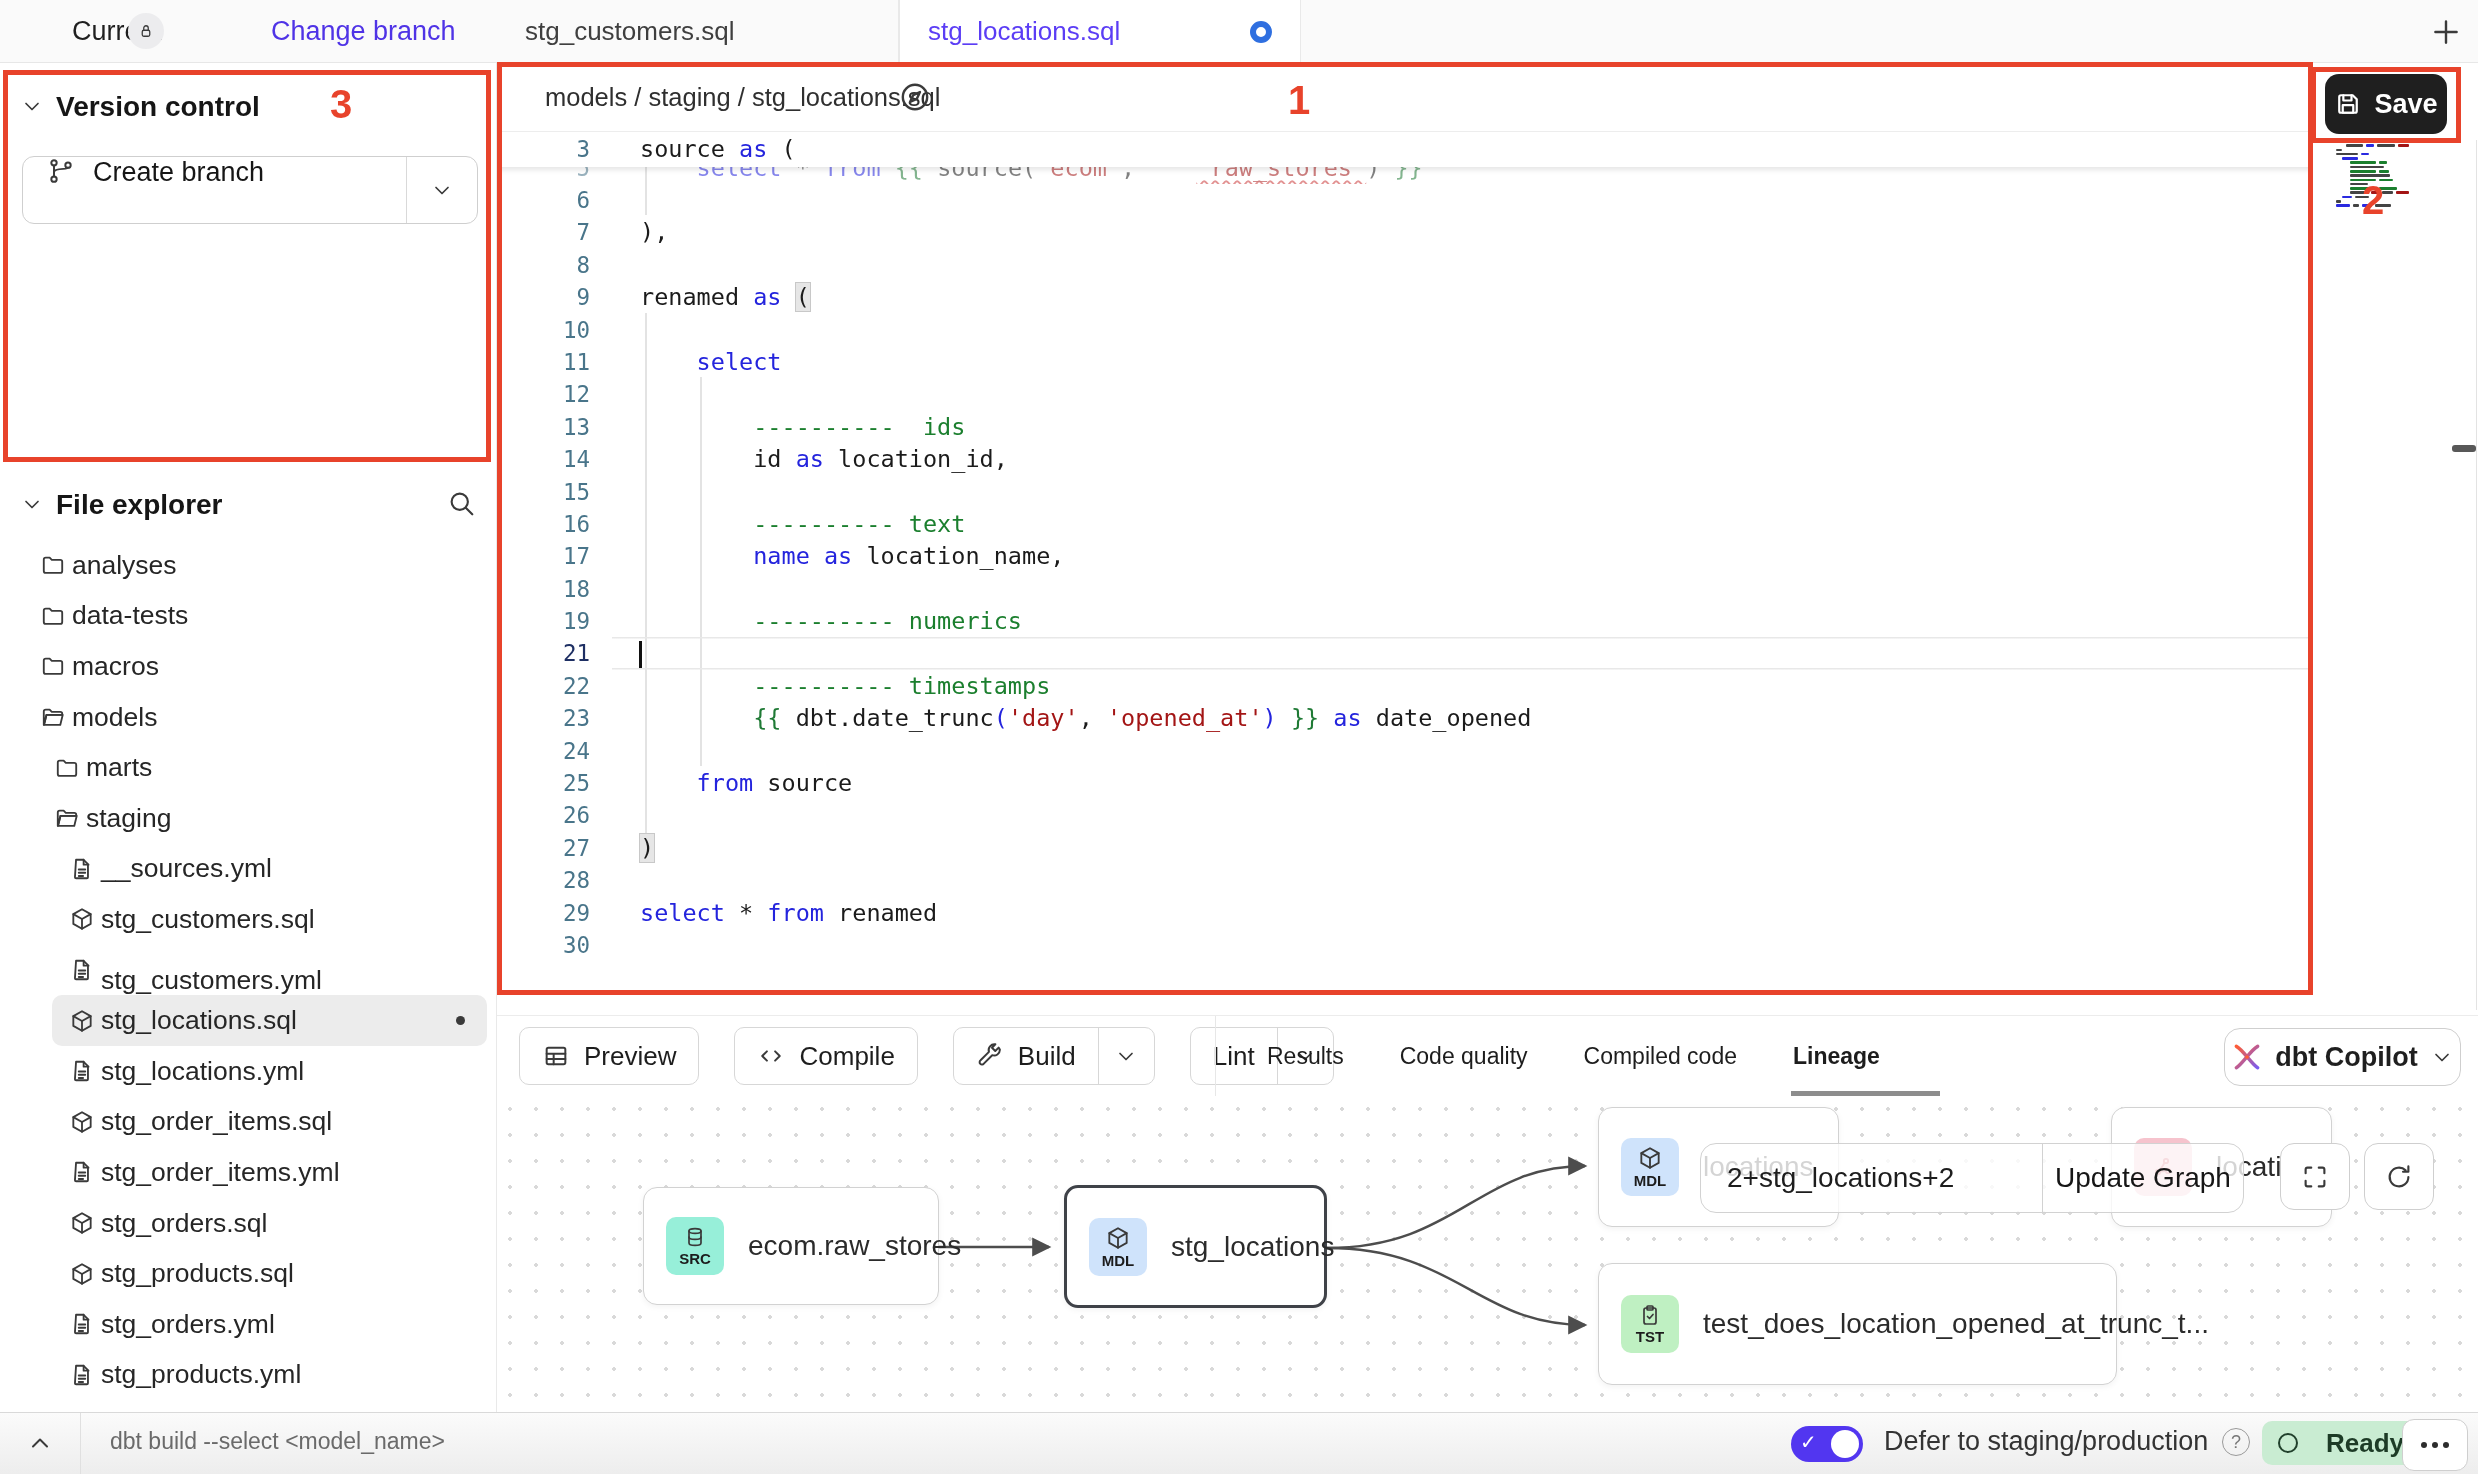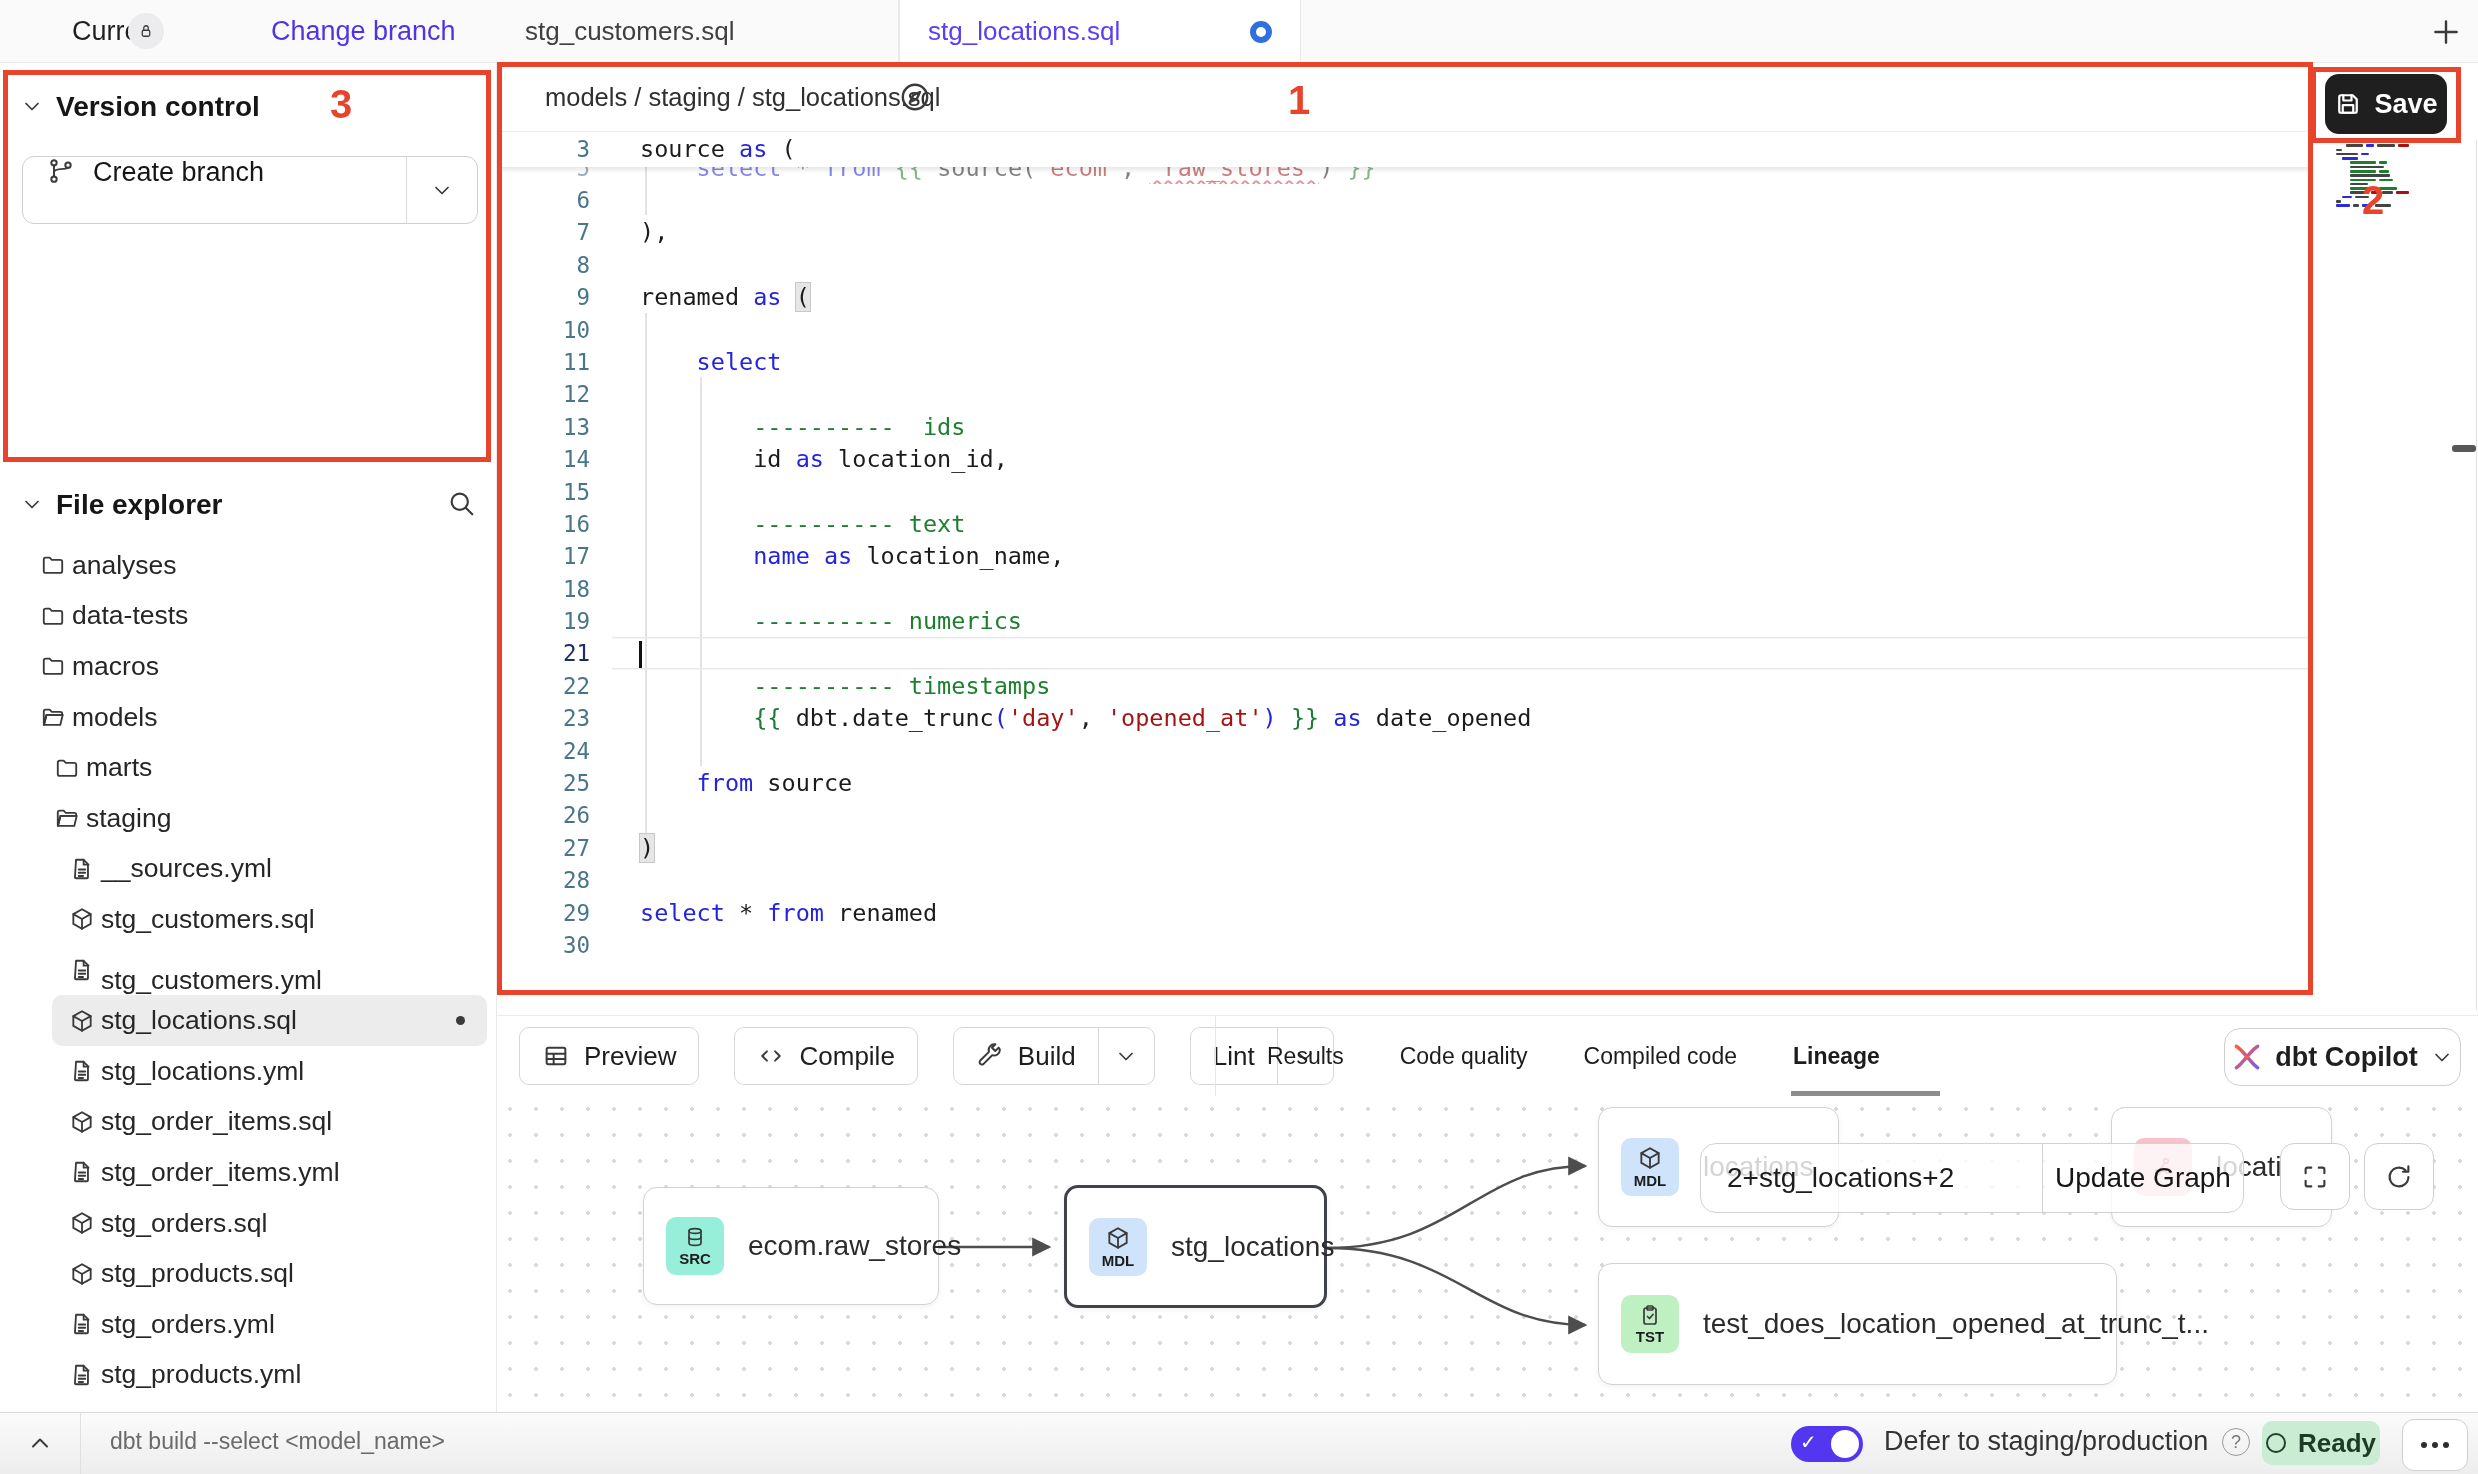--- a/index.html
+++ b/index.html
@@ -51,21 +51,21 @@
   #bc-icon{left:396px;top:12px;width:44px;height:44px;border-radius:10px;display:flex;align-items:center;justify-content:center;}
   #code{left:497px;top:132px;width:1816px;height:863px;background:#fff;overflow:hidden;
         font-family:"DejaVu Sans Mono",monospace;font-size:23.5px;}
   .code-row{display:flex;height:32.4px;line-height:32.4px;white-space:pre;}
   .gut{flex:0 0 115px;box-sizing:border-box;text-align:right;padding-right:22px;color:#49758a;font-size:22.5px;}
   .gut.cur{color:#1e2f63;}
   .ct{flex:1;padding-left:28px;color:#1b1b1b;}
   .ct.active{background:linear-gradient(#e8e8e8,#e8e8e8) top/100% 1.5px no-repeat,
              linear-gradient(#e8e8e8,#e8e8e8) bottom/100% 1.5px no-repeat;}
   .tk-k{color:#2424dd;} .tk-c{color:#1b7f2e;} .tk-s{color:#a31515;}
-  .tk-e{color:#a31515;text-decoration:underline wavy #cc3b3b;text-decoration-thickness:1.5px;text-underline-offset:4px;}
+  .tk-e{color:#a31515;text-decoration:underline wavy #cc3b3b;text-decoration-thickness:1.5px;text-underline-offset:4px;margin-left:47px;}
   .tk-b{color:#1f7a35;} .tk-p{color:#1b1b1b;}
   .tk-hl{background:#e6e6e6;box-shadow:0 0 0 1px #c8c8c8;}
   #sticky{left:0;top:0;width:1816px;height:35px;background:#fff;z-index:6;box-shadow:0 3px 5px rgba(0,0,0,.10);}
   #sticky .code-row{height:35px;line-height:35px;}
   #partial-clip{left:0;top:35px;width:1816px;height:17px;overflow:hidden;opacity:.55;}
   #partial-clip .code-row{position:absolute;left:0;top:-15px;width:1816px;}
   #code-lines{left:0;top:52px;width:1816px;}
   .iguide{position:absolute;width:1.5px;background:#e3e3e3;}
   #cursor{display:inline-block;width:2.5px;height:27px;background:#111;vertical-align:middle;margin-left:-1px;}
 
@@ -115,22 +115,22 @@
              border-top:1px solid #d9d9d9;box-sizing:border-box;}
   #sb-chev{left:26px;top:16px;cursor:pointer;}
   #sb-div{left:80px;top:0;width:1px;height:61px;background:#e0e0e0;position:absolute;}
   #sb-cmd{left:110px;top:15px;font-size:23px;color:#6a6a6a;white-space:pre;}
   #defer-toggle{left:1791px;top:13px;width:72px;height:36px;border-radius:18px;background:#5236f0;cursor:pointer;}
   #defer-toggle .knob{position:absolute;right:4px;top:4px;width:28px;height:28px;border-radius:50%;background:#fff;}
   #defer-toggle .chk{position:absolute;left:9px;top:4px;color:#fff;font-size:20px;}
   #defer-label{left:1884px;top:13px;font-size:27px;color:#333;}
   #help-icon{left:2222px;top:15px;width:28px;height:28px;border:1.8px solid #9a9a9a;border-radius:50%;
              display:flex;align-items:center;justify-content:center;font-size:18px;color:#777;box-sizing:border-box;}
-  #ready-pill{left:2262px;top:8px;height:44px;padding:0 4px;border-radius:10px;background:#c9ecd2;
-              display:flex;align-items:center;gap:12px;font-size:26px;font-weight:600;color:#1d3b26;cursor:pointer;}
+  #ready-pill{left:2262px;top:8px;height:44px;padding:0 16px;border-radius:10px;background:#c9ecd2;
+              display:flex;align-items:center;gap:28px;font-size:26px;font-weight:600;color:#1d3b26;cursor:pointer;}
   #ready-pill .circ{width:20px;height:20px;border:2.2px solid #21402c;border-radius:50%;box-sizing:border-box;}
   #dots-btn{left:2402px;top:6px;width:64px;height:50px;border:1.5px solid #cfcfcf;border-radius:12px;background:#fff;
             display:flex;align-items:center;justify-content:center;gap:5px;cursor:pointer;}
   .dot3{width:6px;height:6px;border-radius:50%;background:#2d2d2d;}
 
   
   .ann{border:5px solid #e8432b;box-sizing:border-box;pointer-events:none;z-index:50;}
   .ann-label{color:#e8432b;font-size:40px;font-weight:700;pointer-events:none;z-index:51;}
 </style>
 </head>

